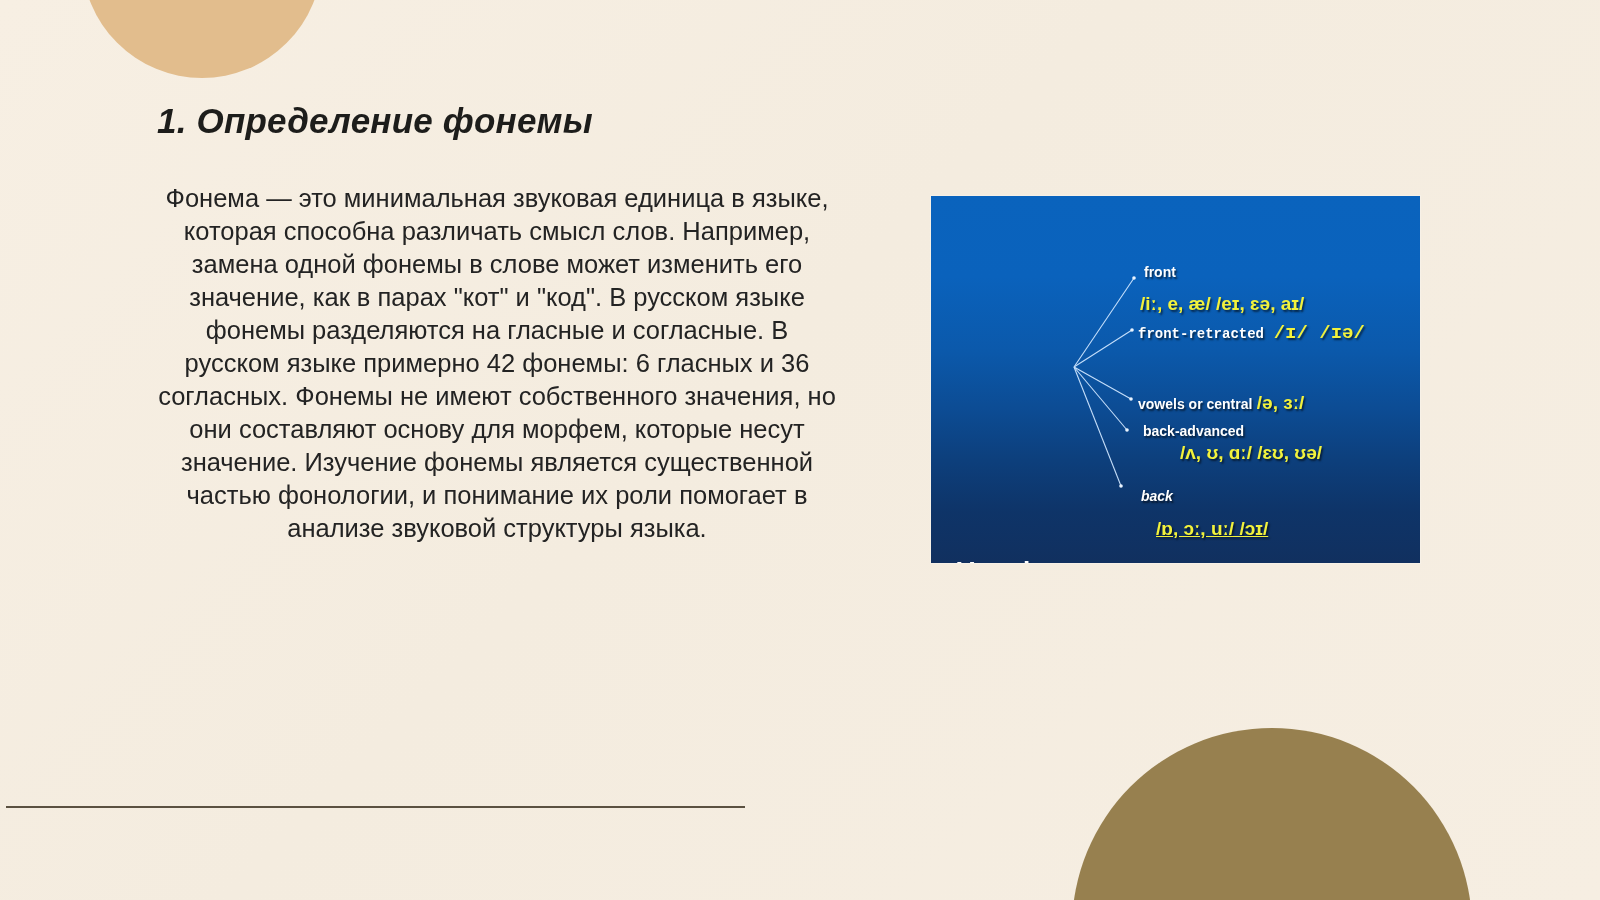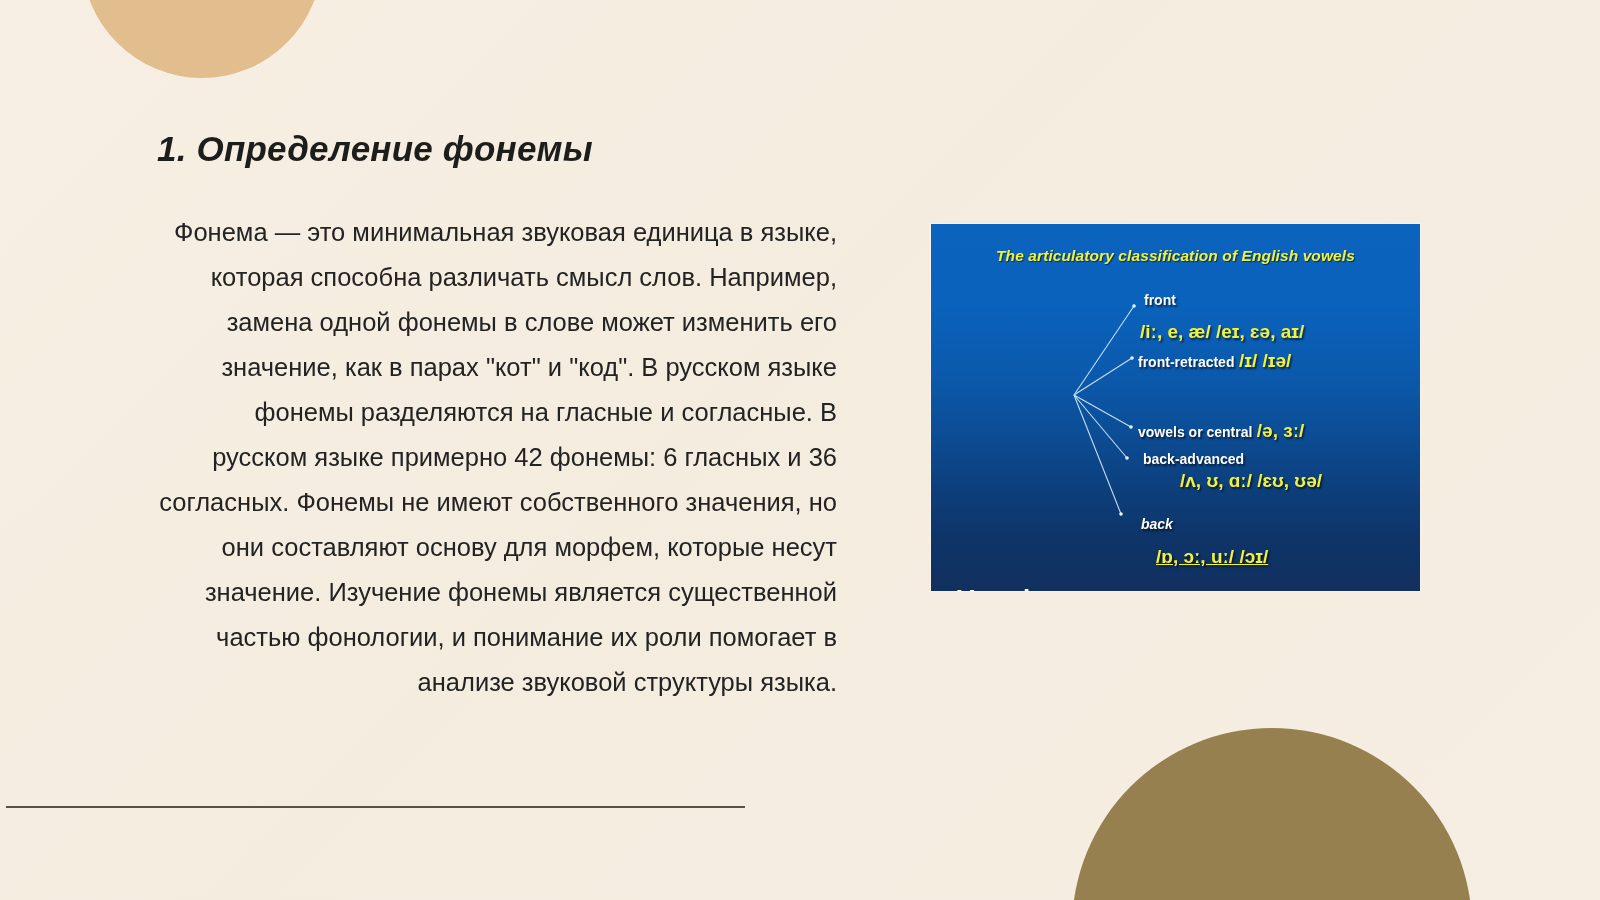--- a/index.html
+++ b/index.html
@@ -46,42 +46,41 @@
     top: 806px;
     width: 739px;
     height: 2px;
     background: #5b5141;
   }
 
   
   .content {
     position: absolute;
     inset: 0;
-    margin-top: 28px;
   }
   .page-title {
     position: absolute;
     left: 157px;
     top: 101px;
     font-size: 35px;
     font-weight: bold;
     font-style: italic;
     color: #1d1d1b;
     letter-spacing: 0.2px;
     white-space: nowrap;
   }
   .body-text {
     position: absolute;
     left: 157px;
     top: 182px;
     width: 680px;
     font-size: 25.5px;
-    line-height: 45px;
+    line-height: 33px;
     color: #232323;
-    text-align: right;
+    text-align: center;
   }
 
   
   .vowel-figure {
     position: absolute;
     left: 931px;
     top: 196px;
     width: 489px;
     height: 367px;
     background: linear-gradient(180deg,
@@ -134,21 +133,21 @@
     color: #ffffff;
     font-size: 14px;
   }
   .vowel-figure .bl-ipa {
     color: #f2f23c;
     font-size: 19px;
     text-align: center;
   }
   .br-front        { left: 213px; top: 68px; }
   .br-front-ipa    { left: 209px; top: 97px; }
-  .br-front-retr   { left: 207px; top: 126px; }
+  .br-front-retr   { left: 207px; top: 126px; font-family: Liberation Mono, monospace; }
   .br-mixed        { left: 207px; top: 196px; }
   .br-backadv      { left: 212px; top: 227px; }
   .br-backadv-ipa  { left: 249px; top: 246px; }
   .br-back         { left: 210px; top: 292px; font-style: italic; }
   .br-back-ipa     { left: 225px; top: 322px; text-decoration: underline; }
 </style>
 </head>
 <body>
 
 <div class="slide-bg">
@@ -158,21 +157,20 @@
 </div>
 
 <div class="content">
 
   <div class="page-title">1. Определение фонемы</div>
 
   <div class="body-text">Фонема — это минимальная звуковая единица в языке, которая способна различать смысл слов. Например, замена одной фонемы в слове может изменить его значение, как в парах "кот" и "код". В русском языке фонемы разделяются на гласные и согласные. В русском языке примерно 42 фонемы: 6 гласных и 36 согласных. Фонемы не имеют собственного значения, но они составляют основу для морфем, которые несут значение. Изучение фонемы является существенной частью фонологии, и понимание их роли помогает в анализе звуковой структуры языка.</div>
 
   <div class="vowel-figure">
 
-    <div class="fig-title">The articulatory classification of English vowels</div>
 
     <svg class="connectors" viewBox="0 0 489 367">
       <g stroke="#cfe6ff" stroke-width="1.1" fill="none" opacity="0.95">
         <line x1="143" y1="171" x2="203" y2="82"></line>
         <line x1="143" y1="171" x2="201" y2="134"></line>
         <line x1="143" y1="171" x2="200" y2="203"></line>
         <line x1="143" y1="171" x2="196" y2="234"></line>
         <line x1="143" y1="171" x2="190" y2="290"></line>
       </g>
       <g fill="#eaf4ff">

